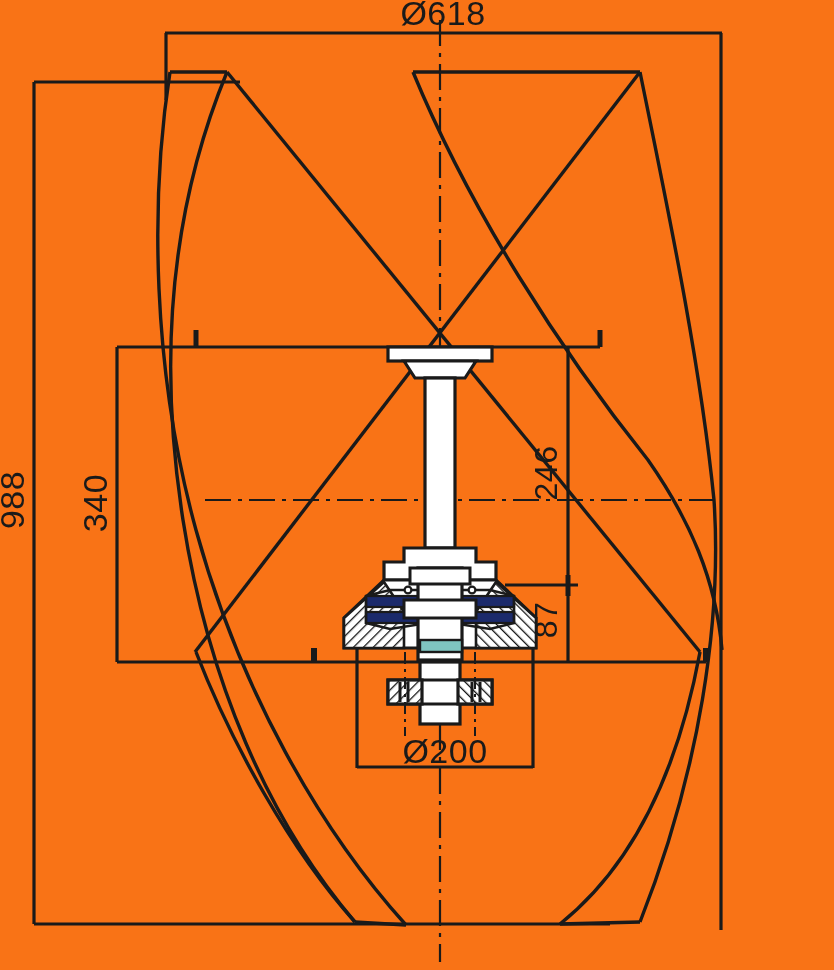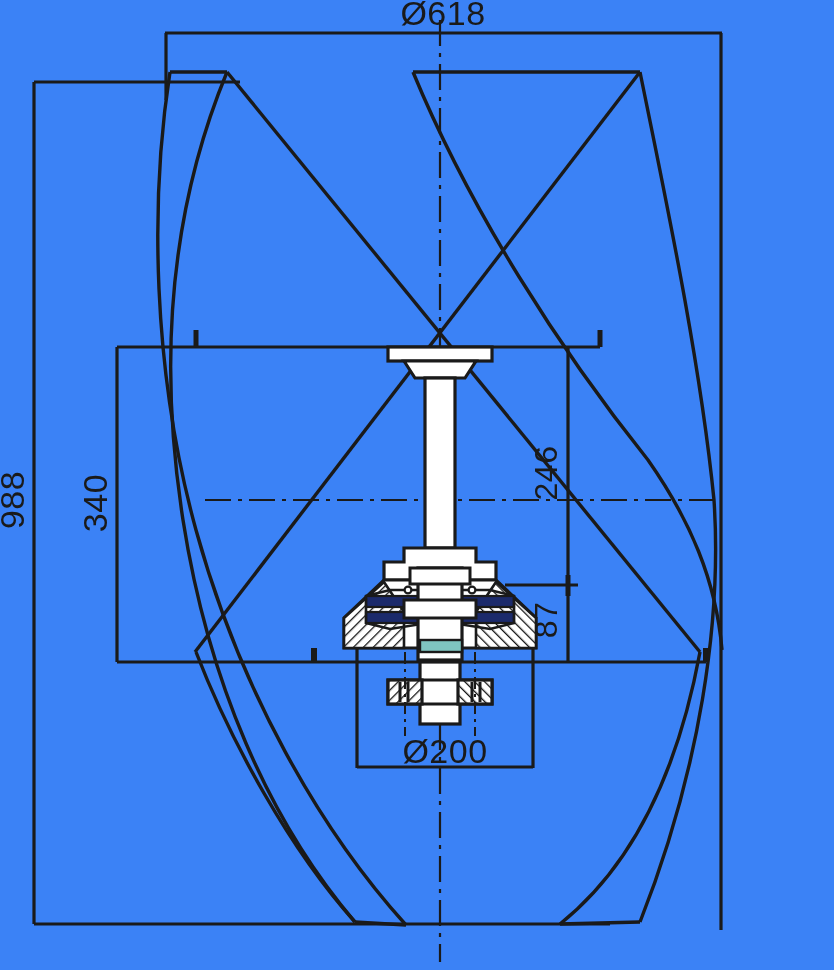--- a/index.html
+++ b/index.html
@@ -1,18 +1,18 @@
 <!DOCTYPE html>
 <html><head>
 <meta charset="utf-8">
 <style>
   html,body{margin:0;padding:0;background:#ffffff;}
   body{width:834px;height:970px;overflow:hidden;
        font-family:"Liberation Sans", sans-serif;}
-  #stage{position:relative;width:834px;height:970px;background:#3b82f6;}
+  #stage{position:relative;width:834px;height:970px;background:#f97316;}
   svg#dwg{position:absolute;left:0;top:0;width:834px;height:970px;display:block;}
   .dimtext{font-family:"Liberation Sans", sans-serif;font-size:34px;fill:#1a1a1a;
            letter-spacing:0.5px;}
   .dimtext.small{font-size:32px;}
 </style>
 </head>
 <body>
 
 <div id="stage">
 

